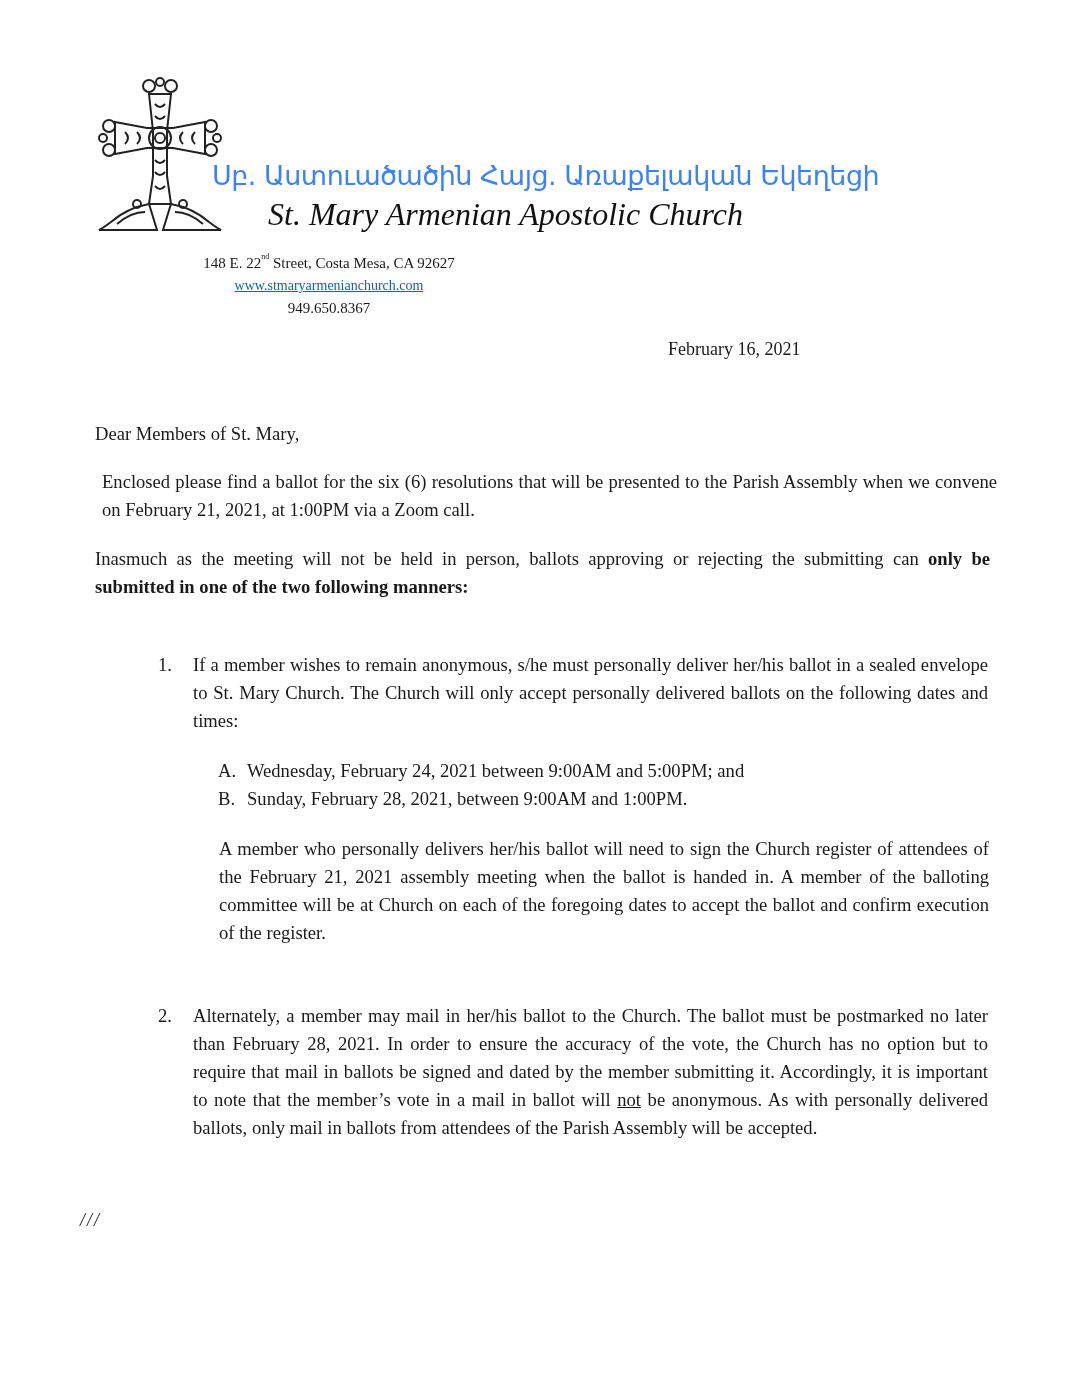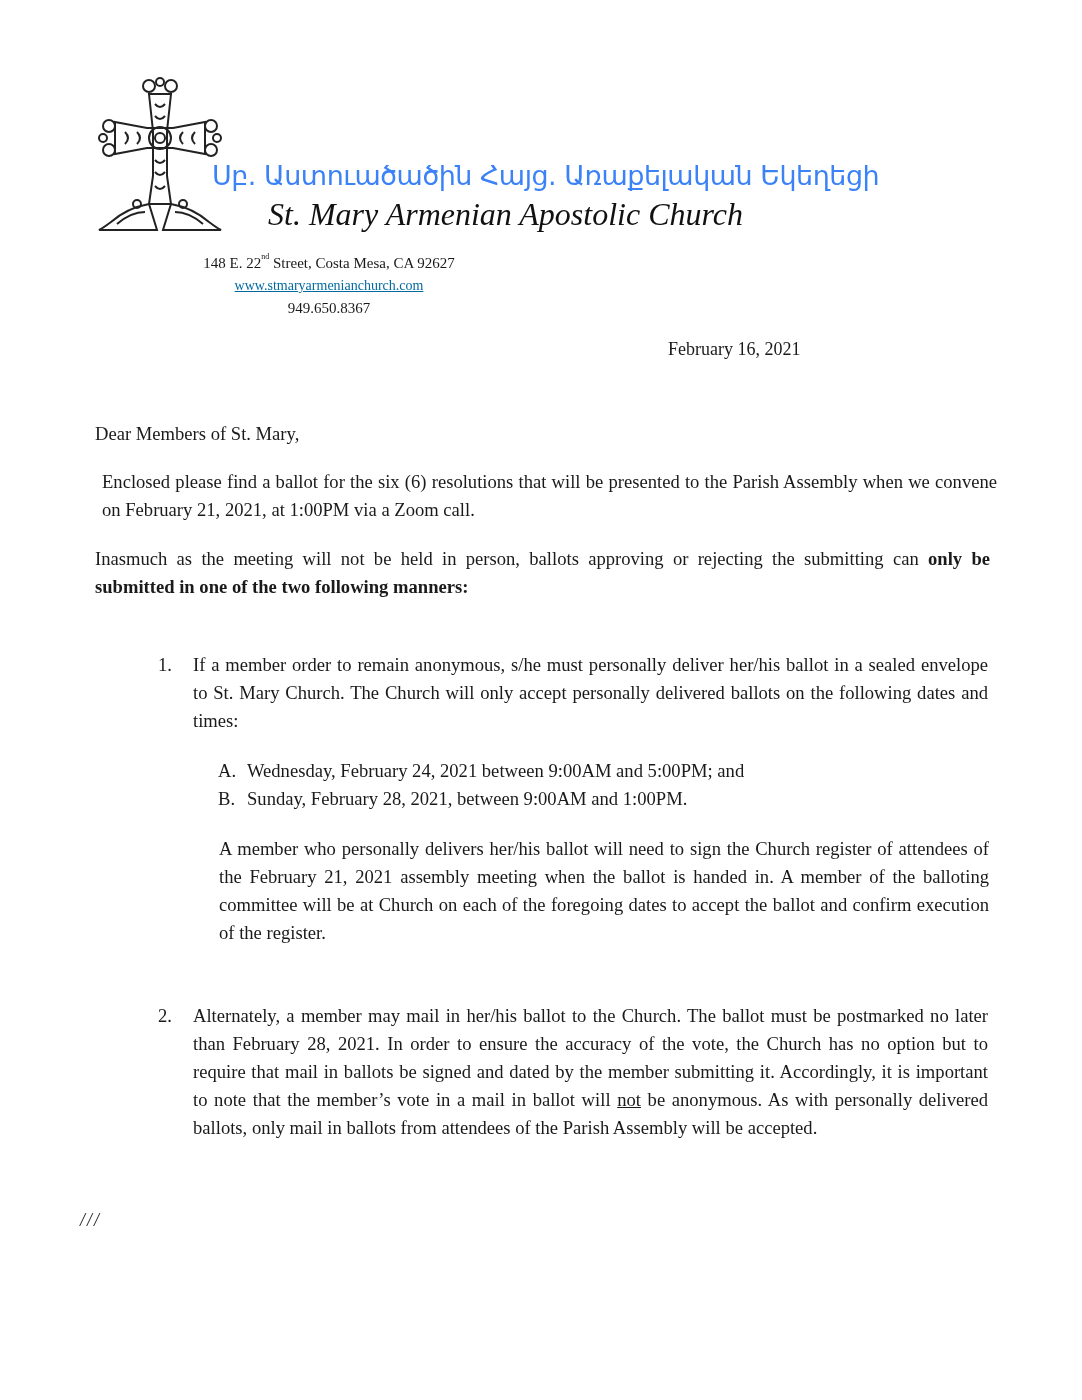--- a/index.html
+++ b/index.html
@@ -80,21 +80,21 @@
 
 <div class="abs date">February 16, 2021</div>
 
 <div class="abs body-text p-greet">Dear Members of St. Mary,</div>
 <div class="abs body-text p1">Enclosed please find a ballot for the six (6) resolutions that will be presented to the Parish Assembly when we convene on February 21, 2021, at 1:00PM via a Zoom call.</div>
 <div class="abs body-text p2">
   <span>Inasmuch as the meeting will not be held in person, ballots approving or rejecting the submitting can </span><span class="bold">only be submitted in one of the two following manners:</span>
 </div>
 
 <div class="abs body-text li-num li1-num">1.</div>
-<div class="abs body-text li1-text">If a member order to remain anonymous, s/he must personally deliver her/his ballot in a sealed envelope to St. Mary Church.  The Church will only accept personally delivered ballots on the following dates and times:</div>
+<div class="abs body-text li1-text">If a member wishes to remain anonymous, s/he must personally deliver her/his ballot in a sealed envelope to St. Mary Church.  The Church will only accept personally delivered ballots on the following dates and times:</div>
 
 <div class="abs body-text sub subA">
   <span class="sub-letter">A.</span><span>Wednesday, February 24, 2021 between 9:00AM and 5:00PM; and</span>
 </div>
 <div class="abs body-text sub subB">
   <span class="sub-letter">B.</span><span>Sunday, February 28, 2021, between 9:00AM and 1:00PM.</span>
 </div>
 
 <div class="abs body-text li1-note">A member who personally delivers her/his ballot will need to sign the Church register of attendees of the February 21, 2021 assembly meeting when the ballot is handed in. A member of the balloting committee will be at Church on each of the foregoing dates to accept the ballot and confirm execution of the register.</div>
 

